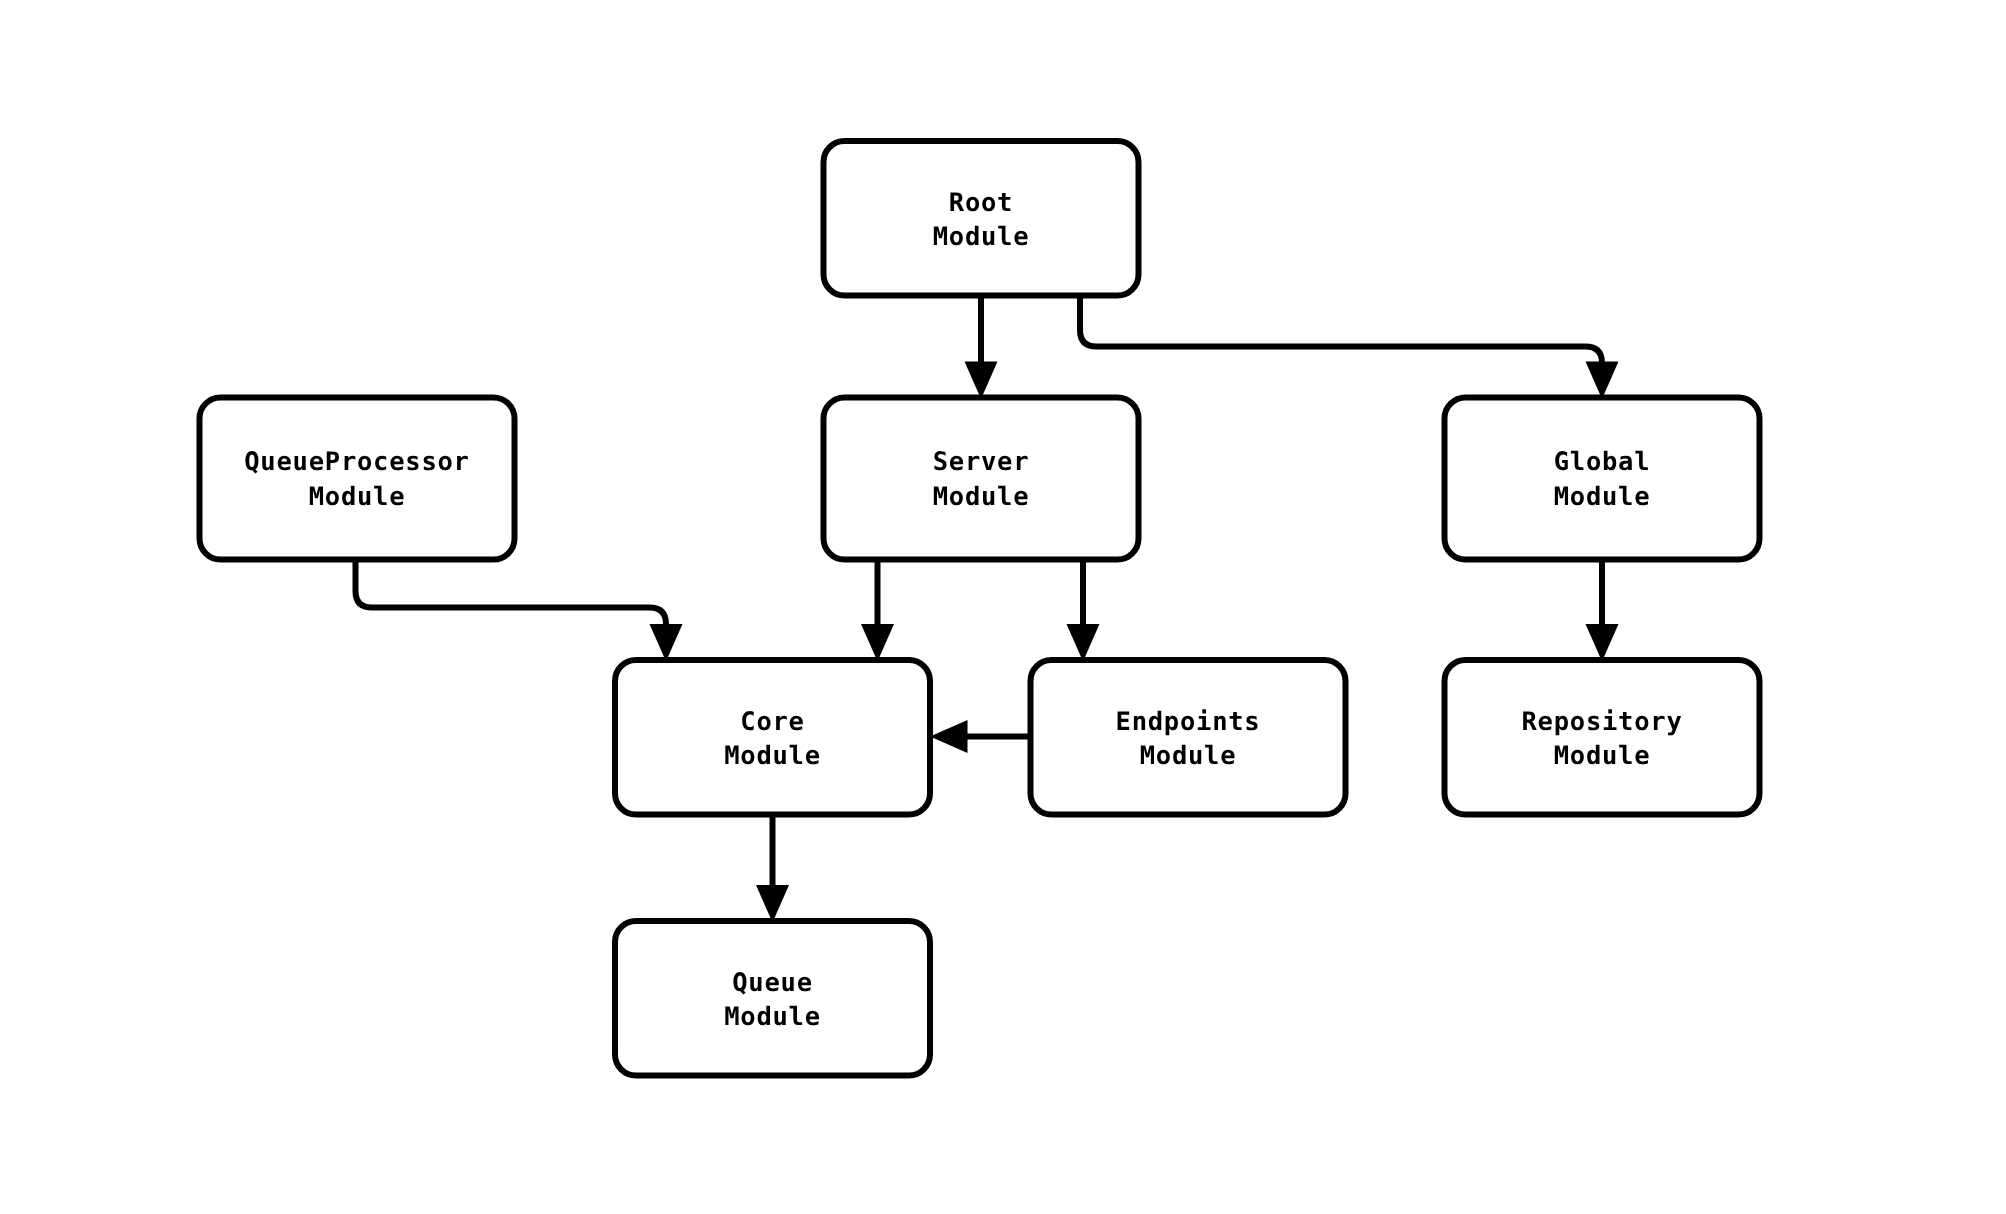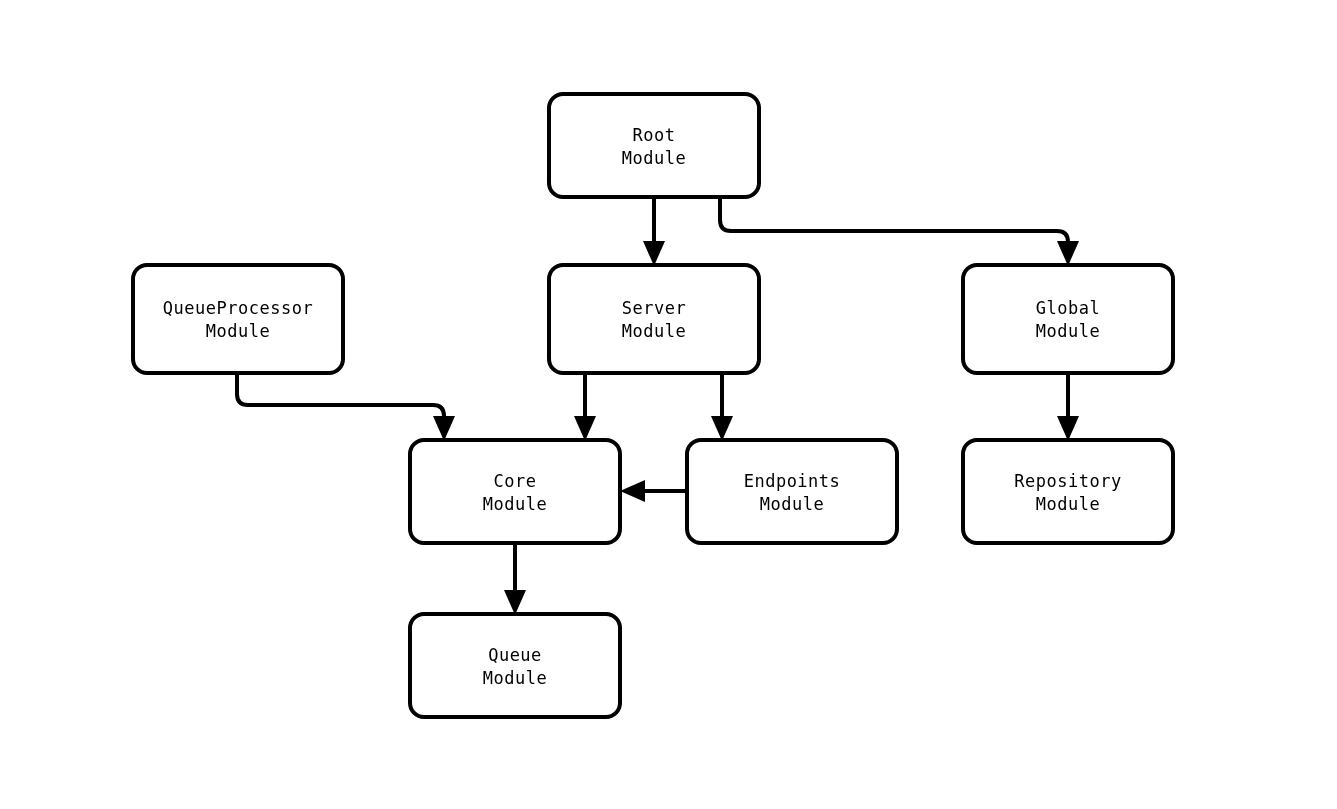--- a/index.html
+++ b/index.html
@@ -11,20 +11,21 @@
     width: 1337px;
     height: 809px;
     overflow: hidden;
     font-family: "DejaVu Sans Mono", "Liberation Mono", monospace;
   }
   #diagram-root {
     position: relative;
     width: 1337px;
     height: 644px;
     background: #ffffff;
+    font-weight: bold;
   }
   svg#graph {
     position: absolute;
     top: 0;
     left: 0;
     width: 1337px;
     height: 809px;
     display: block;
   }
   .node-rect {

